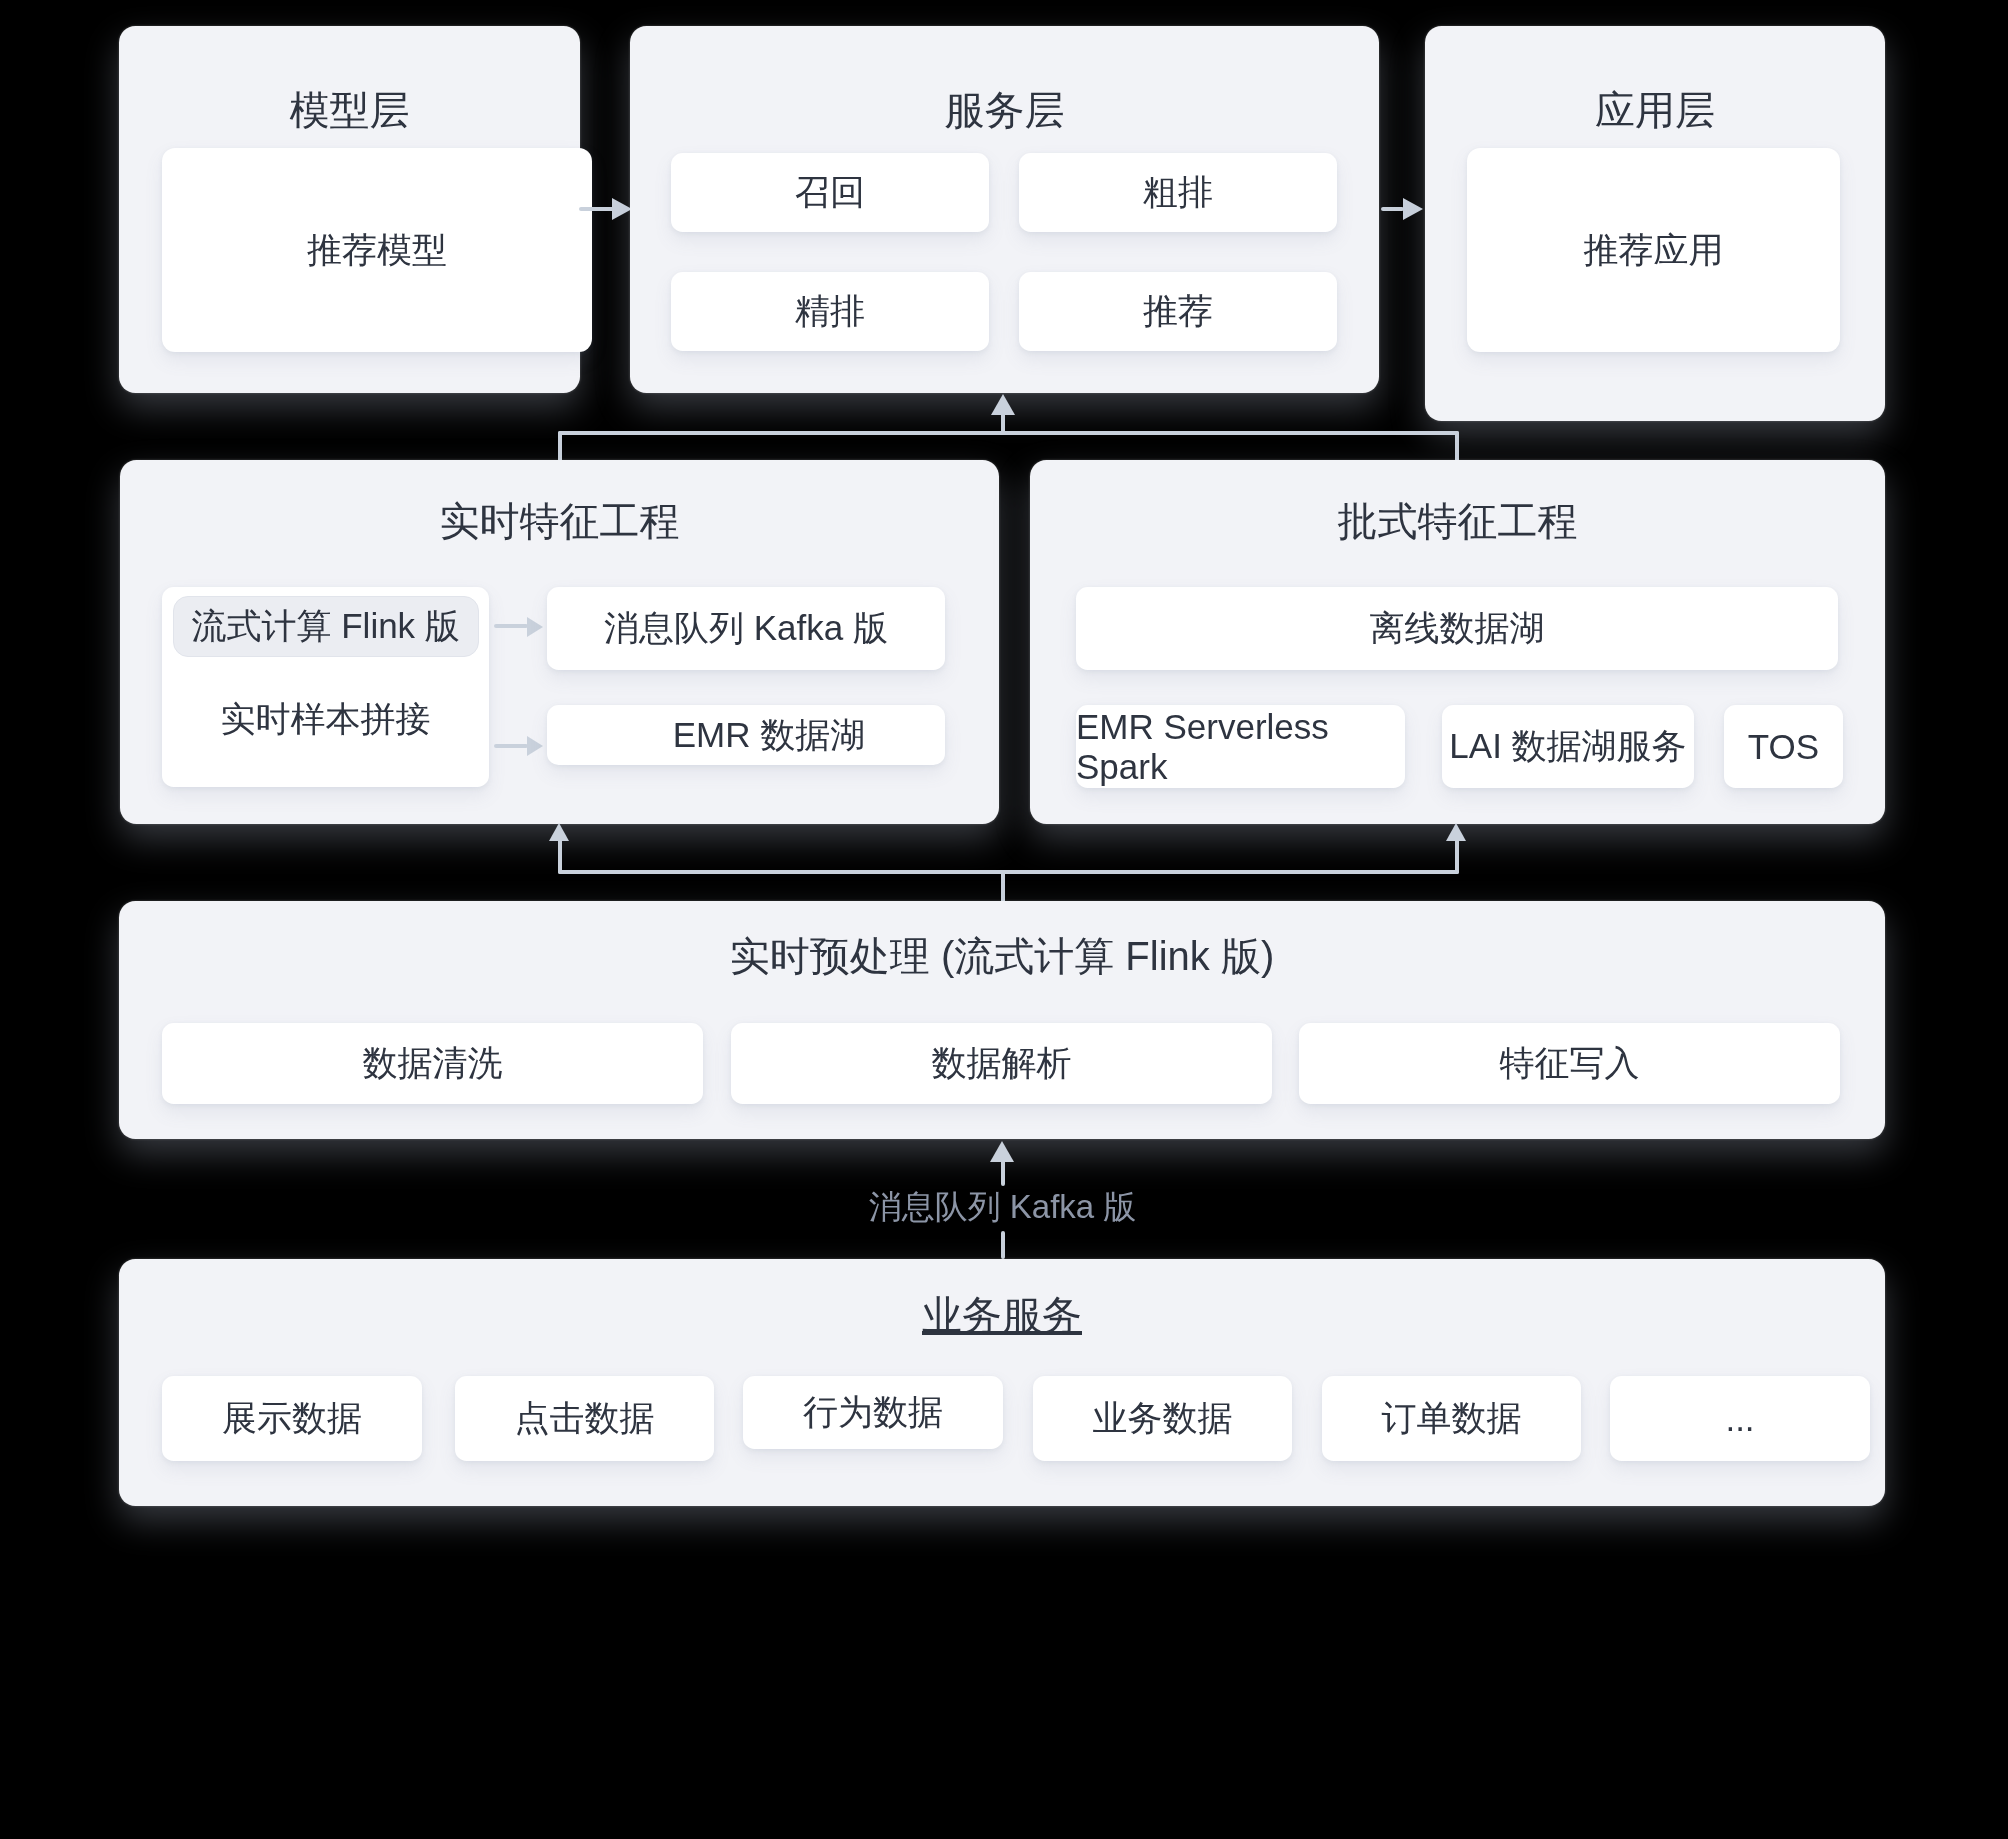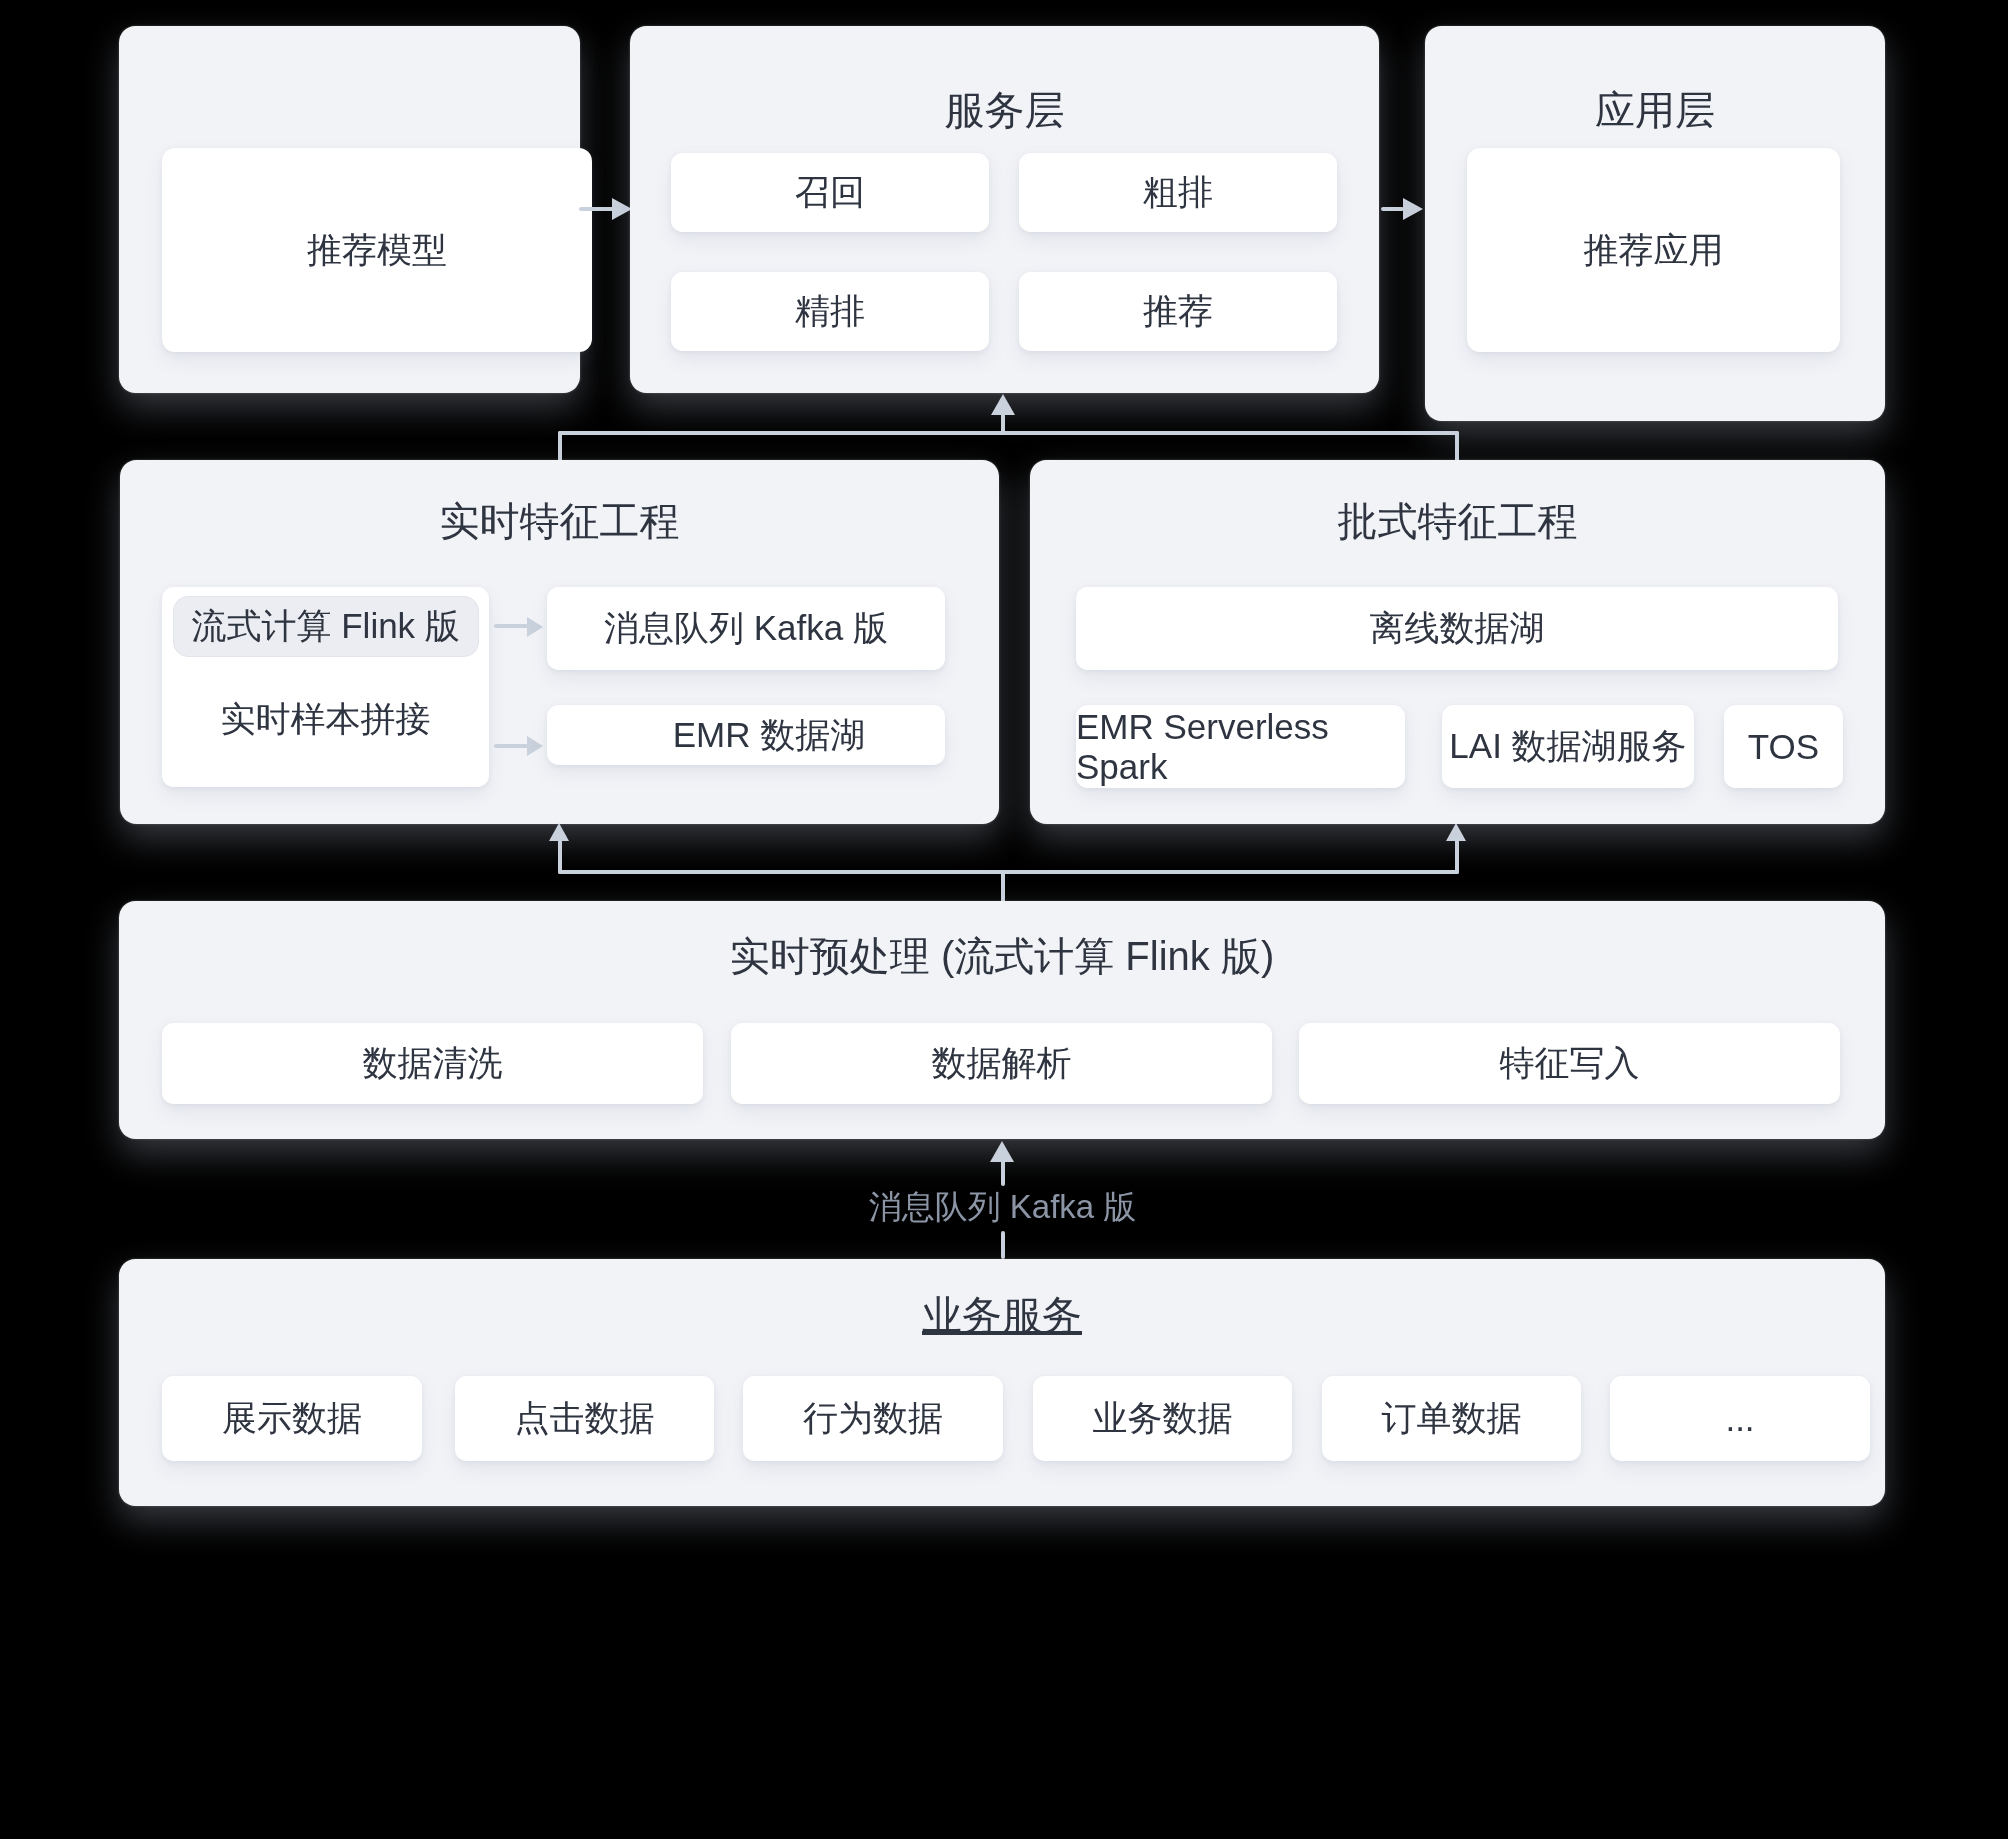--- a/index.html
+++ b/index.html
@@ -61,20 +61,21 @@
   }
   .conn-label{
     position:absolute;text-align:center;
     font-size:33px;line-height:43px;font-weight:500;color:var(--muted);
   }
 </style>
 </head>
 <body>
 
 <div class="section" style="left:119px;top:26px;width:461px;height:367px;">
+  <div class="sec-title" style="top:64px;">模型层</div>
   <div class="card big" style="left:43px;top:122px;width:430px;height:204px;text-align:right;">推荐模型</div>
 </div>
 
 <div class="hline" style="left:579px;top:207px;width:35px;height:4.1px;"></div>
 <div class="ah-right" style="left:612px;top:198px;"></div>
 
 <div class="section" style="left:630px;top:26px;width:749px;height:367px;">
   <div class="sec-title" style="top:64px;">服务层</div>
   <div class="card" style="left:41px;top:127px;width:318px;height:79px;">召回</div>
   <div class="card" style="left:389px;top:127px;width:318px;height:79px;">粗排</div>
@@ -134,18 +135,18 @@
 
 <div class="ah-up" style="left:990px;top:1141px;"></div>
 <div class="vline" style="left:1001px;top:1159px;width:4.1px;height:27px;"></div>
 <div class="conn-label" style="left:672px;top:1185px;width:661px;">消息队列 Kafka 版</div>
 <div class="vline" style="left:1001px;top:1231px;width:4.1px;height:28px;"></div>
 
 <div class="section" style="left:119px;top:1259px;width:1766px;height:247px;">
   <div class="sec-title" style="top:36px;text-decoration:underline;">业务服务</div>
   <div class="card" style="left:43px;top:117px;width:260px;height:85px;">展示数据</div>
   <div class="card" style="left:336px;top:117px;width:259px;height:85px;">点击数据</div>
-  <div class="card" style="left:624px;top:117px;width:260px;height:85px;">行为数据</div>
+  <div class="card" style="left:624px;top:117px;width:260px;height:73px;">行为数据</div>
   <div class="card" style="left:914px;top:117px;width:259px;height:85px;">业务数据</div>
   <div class="card" style="left:1203px;top:117px;width:259px;height:85px;">订单数据</div>
   <div class="card" style="left:1491px;top:117px;width:260px;height:85px;">...</div>
 </div>
 
 
 </body></html>

